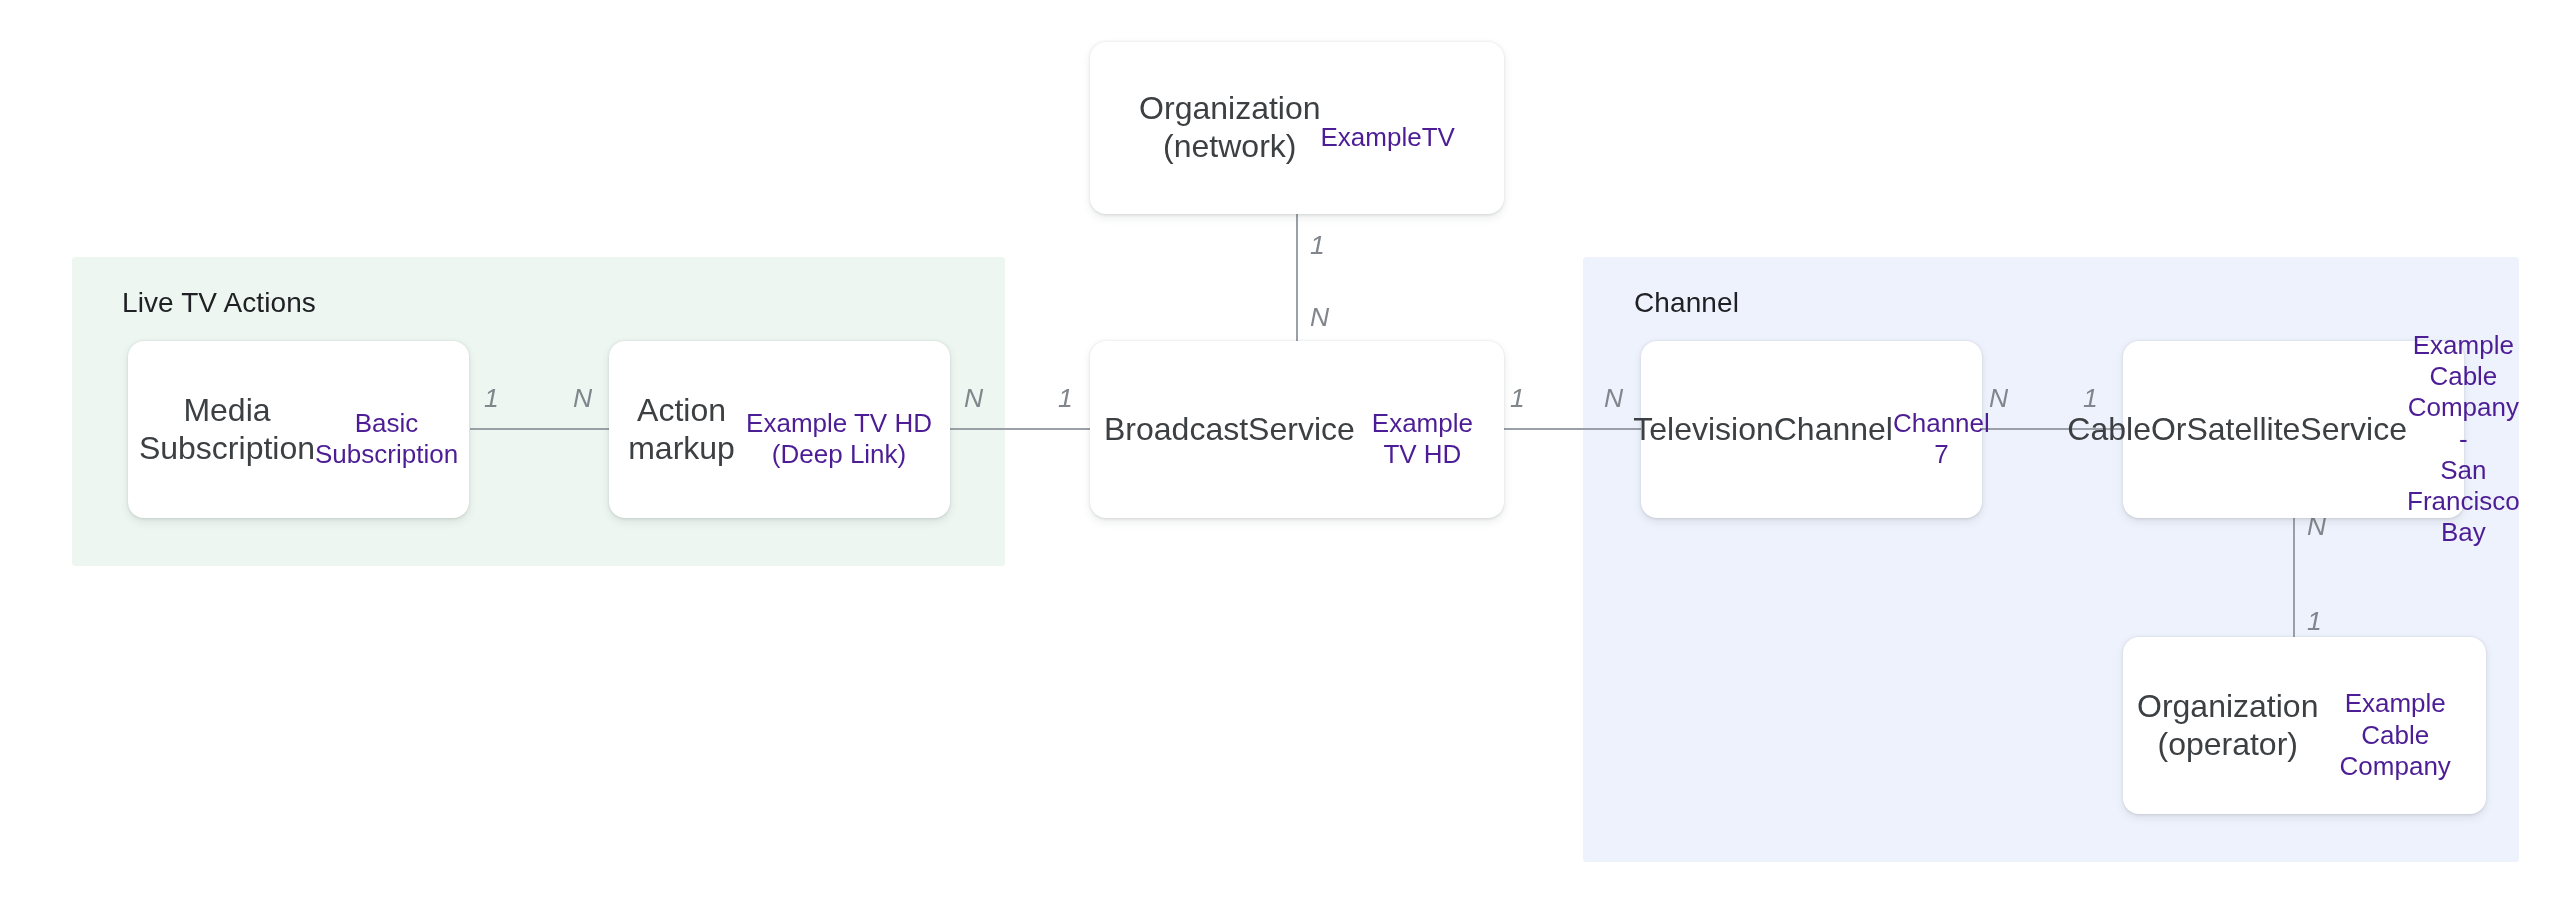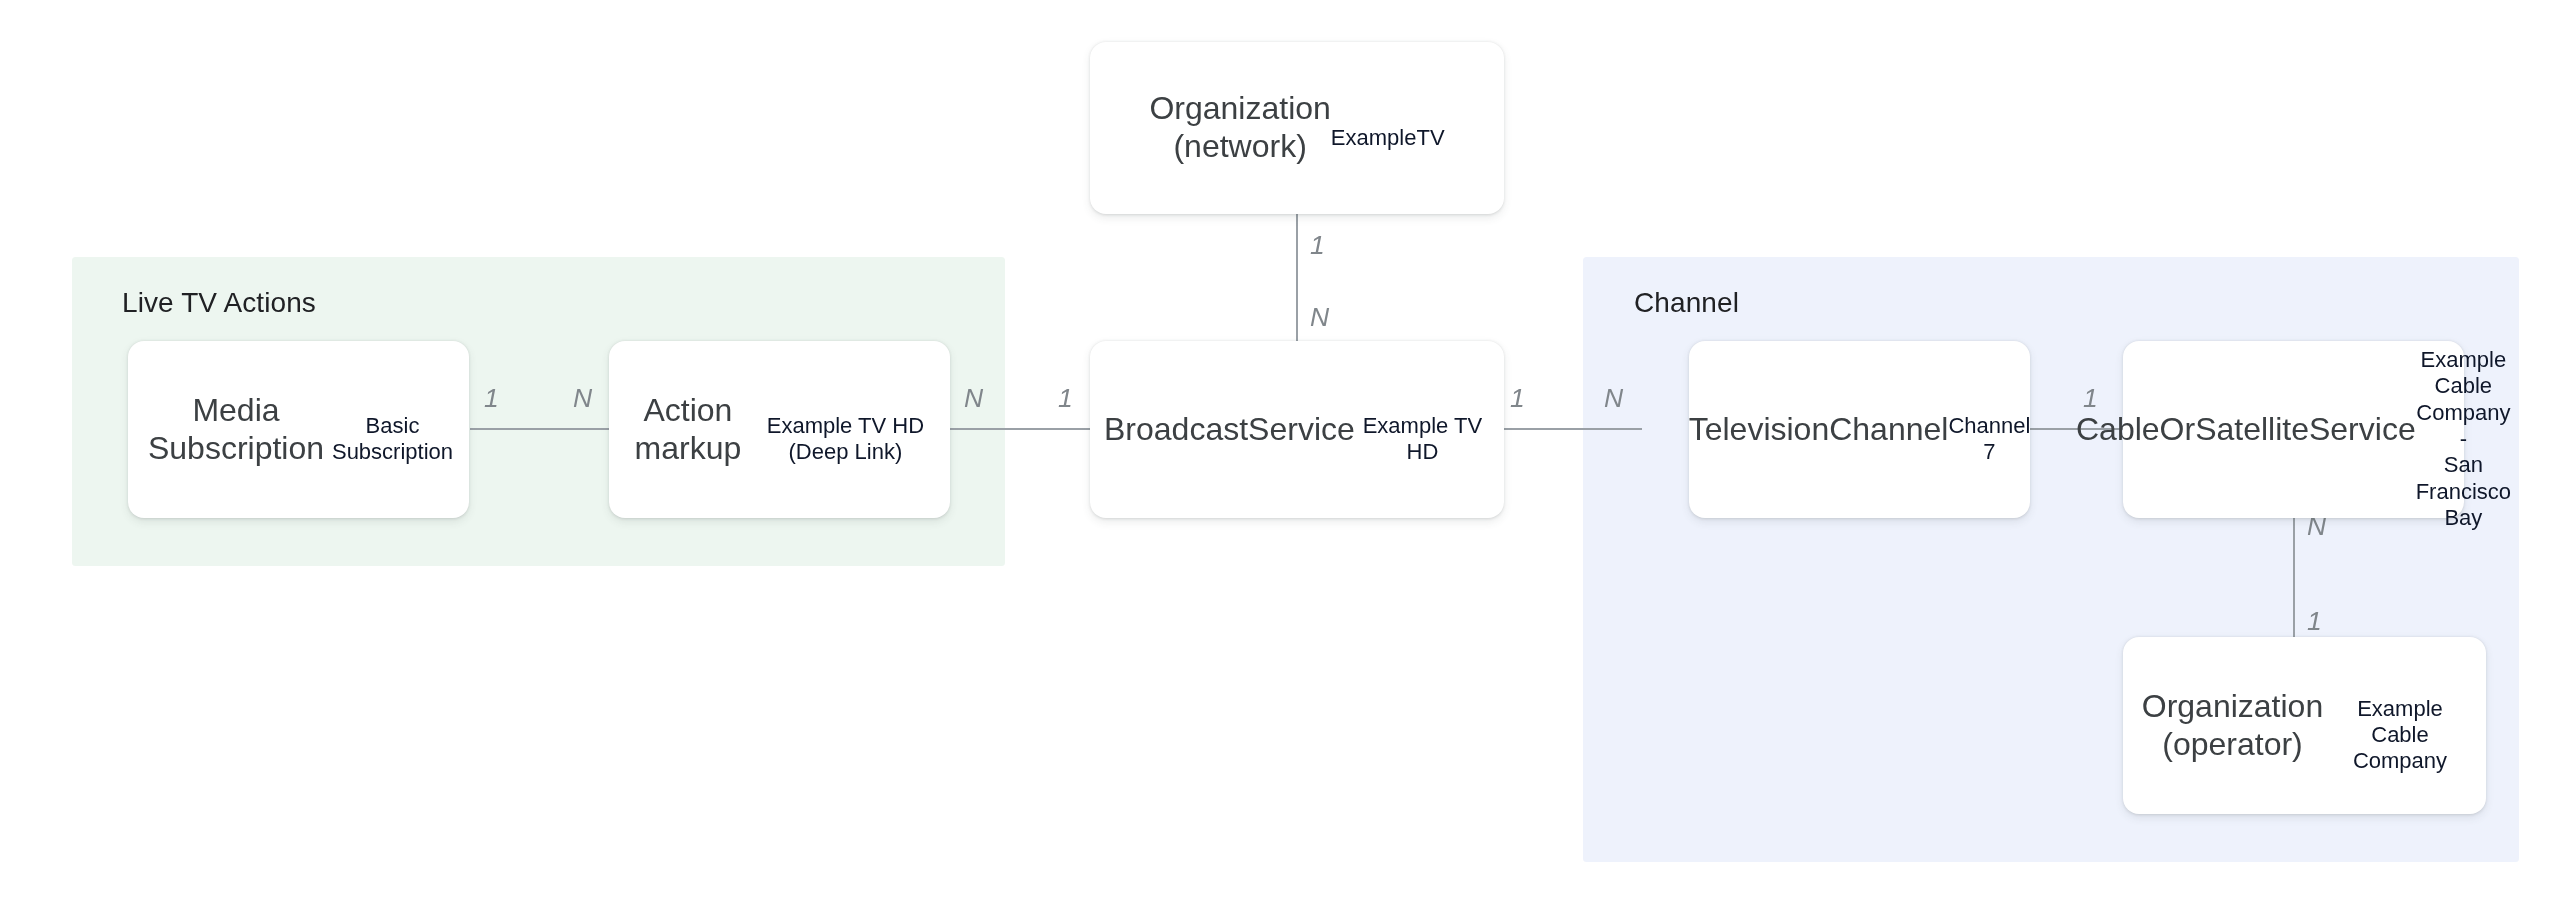--- a/index.html
+++ b/index.html
@@ -84,33 +84,33 @@
   .node-title {
     font-size: 32px;
     line-height: 1.18;
     color: #3c4043;
     text-align: center;
     white-space: pre-line;
     font-weight: 400;
   }
   .node-subtitle {
     margin-top: 19.5px;
-    font-size: 22px;
+    font-size: 26px;
     line-height: 1.2;
-    color: #0f172a;
+    color: #4c1d95;
     text-align: center;
     white-space: pre-line;
     font-weight: 400;
   }
 
   #node-org-network      { left: 1090px; top: 42px;  width: 414px; height: 172px; }
   #node-media-sub        { left: 128px;  top: 341px; width: 341px; height: 177px; }
   #node-action-markup    { left: 609px;  top: 341px; width: 341px; height: 177px; padding-left: 12px; }
   #node-broadcastservice { left: 1090px; top: 341px; width: 414px; height: 177px; }
-  #node-tvchannel        { left: 1641px; top: 341px; width: 341px; height: 177px; margin-left: 48px; }
+  #node-tvchannel        { left: 1641px; top: 341px; width: 341px; height: 177px; }
   #node-cablesat         { left: 2123px; top: 341px; width: 341px; height: 177px; }
   #node-org-operator     { left: 2123px; top: 637px; width: 363px; height: 177px; }
 </style>
 </head>
 <body>
 
 <div id="canvas">
 
   <div class="panel" id="panel-live-tv">
     <div class="panel-title">Live TV Actions</div>

